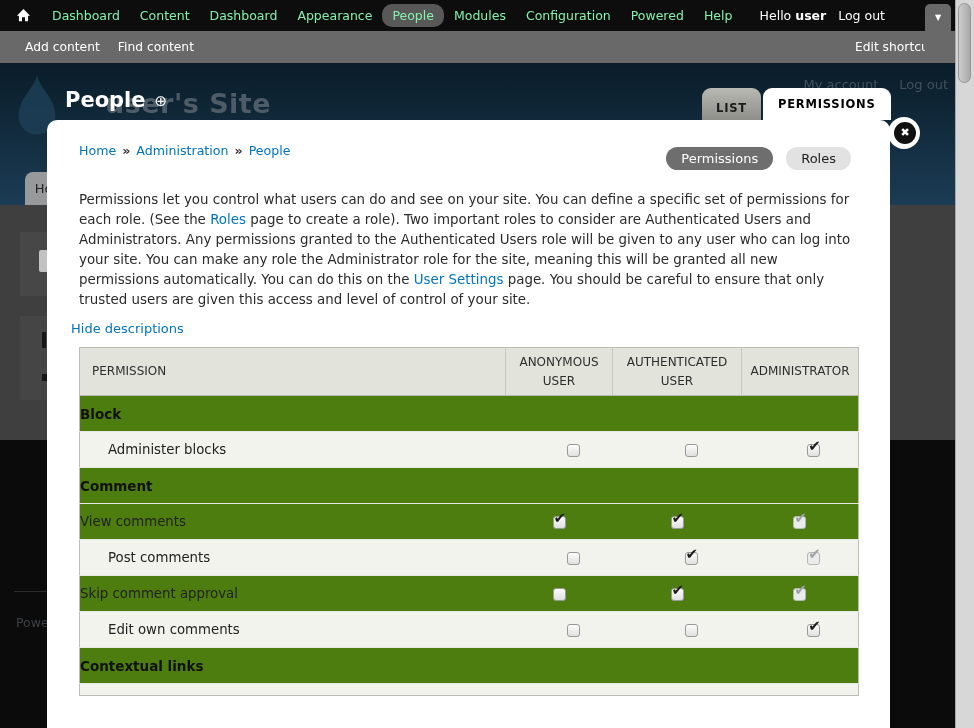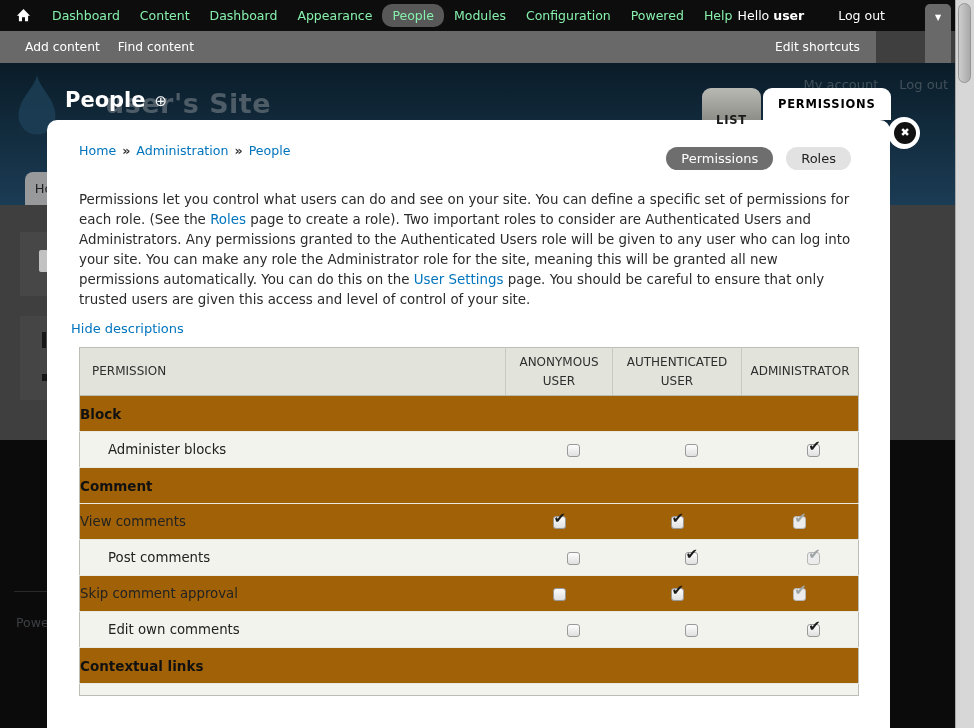--- a/index.html
+++ b/index.html
@@ -31,21 +31,21 @@
   .p1stub{position:absolute;left:39px;top:250px;width:8px;height:22px;background:#c2c2c2;border-radius:2px 0 0 2px;}
   .p2{left:20px;top:316px;width:27px;height:84px;background:#454545;}
   .f1{position:absolute;left:22px;top:16px;width:4px;height:16px;background:#161616;}
   .f2{position:absolute;left:22px;top:58px;width:5px;height:7px;background:#161616;}
 
   
   .overlay-title{position:absolute;left:65px;top:88px;z-index:22;margin:0;color:#fff;font-size:21px;
     font-weight:bold;display:flex;align-items:center;gap:9px;}
   .add-shortcut-icon{font-size:15px;font-weight:normal;margin-top:3px;line-height:1;}
   .overlay-tabs{position:absolute;left:702px;top:88px;z-index:22;display:flex;gap:2px;height:32px;}
-  .ov-tab{height:32px;line-height:33px;padding:16px 14px;border-radius:9px 9px 0 0;font-size:11.5px;
+  .ov-tab{height:32px;line-height:33px;padding:4px 14px;border-radius:9px 9px 0 0;font-size:11.5px;
     font-weight:bold;letter-spacing:.8px;color:#1a1a1a;background:linear-gradient(#b9b9b3,#8e8e88);cursor:pointer;}
   .ov-tab.active{background:#fff;color:#000;padding:0 15px;}
   .close-lobe{position:absolute;left:888px;top:117px;width:32px;height:32px;background:#fff;border-radius:50%;z-index:19;}
   .close-btn{position:absolute;left:894px;top:122px;width:22px;height:22px;background:#111;border:none;
     border-radius:50%;color:#fff;z-index:23;font-size:11px;line-height:22px;text-align:center;padding:0;cursor:pointer;
     font-family:"DejaVu Sans","Liberation Sans",sans-serif;}
 
   
   .modal{position:absolute;left:47px;top:120px;width:843px;height:608px;background:#fff;
     border-radius:10px 10px 0 0;z-index:20;overflow:hidden;}
@@ -59,46 +59,46 @@
   .description{position:absolute;left:32px;top:70px;width:783px;margin:0;font-size:13.4px;line-height:20px;color:#2b2b2b;}
   .description a{color:var(--link);text-decoration:none;cursor:pointer;}
   .hide-desc{position:absolute;left:24px;top:201px;font-size:13px;color:var(--link);text-decoration:none;cursor:pointer;}
 
   .perm-table{position:absolute;left:32px;top:227px;width:779px;border-collapse:collapse;table-layout:fixed;
     font-size:13.3px;color:#222;border:1px solid #bcbdb4;}
   .perm-table thead th{background:var(--table_header_bg);height:48px;font-weight:normal;font-size:12px;color:#2e2e2e;
     border-right:1px solid #c8c9c0;border-bottom:1px solid #b9bab1;text-align:center;padding:0 8px;line-height:1.55;}
   .perm-table thead th.first{text-align:left;padding-left:12px;}
   .perm-table thead th:last-child{border-right:none;}
-  .perm-table tbody td{height:36px;padding:0;background:#a16207;border-top:1px solid #e8e9e1;}
+  .perm-table tbody td{height:36px;padding:0;background:#4d7c0f;border-top:1px solid #e8e9e1;}
   .perm-table tbody tr:first-child td{border-top:none;}
   .perm-table tbody tr.beige td{background:var(--row_stripe);padding-left:28px;}
   td.label{padding-left:19px;text-align:left;}
   td.section{font-weight:bold;padding-left:12px;font-size:13.5px;color:#111;}
   td.cbcell{text-align:center;vertical-align:middle;}
   tr.partial td{height:12px;}
   .cb{position:relative;display:inline-block;width:13px;height:13px;border:1px solid #999;border-radius:3px;
     background:linear-gradient(#fdfdfd,#e0e0e0);vertical-align:middle;cursor:pointer;}
   .cb .mark{position:absolute;left:0;top:-6px;font-size:15px;font-weight:bold;color:#1c1c1c;line-height:1;}
   .cb.dis{border-color:#b7b7b7;background:#ececec;cursor:default;}
   .cb.dis .mark{color:#9fa4a4;}
 
   
   .toolbar{position:absolute;top:0;left:0;width:956px;height:31px;background:var(--toolbar_bg);z-index:40;
     display:flex;align-items:center;color:#fff;}
   .home-icon{margin-left:16px;display:flex;align-items:center;cursor:pointer;}
   .tb-menu{display:flex;margin-left:11px;align-items:center;}
   .tb-item{color:#86efac;font-size:12.5px;padding:4px 10px;text-decoration:none;cursor:pointer;white-space:nowrap;}
   .tb-item.active{background:var(--menu_active_bg);border-radius:10px;}
-  .toolbar-right{position:absolute;right:71px;top:0;height:31px;display:flex;align-items:center;gap:34px;font-size:12.5px;}
+  .toolbar-right{position:absolute;right:71px;top:0;height:31px;display:flex;align-items:center;gap:12px;font-size:12.5px;}
   .toolbar-right a{color:#fff;text-decoration:none;cursor:pointer;}
   .toolbar-toggle{position:absolute;left:925px;top:4px;width:26px;height:59px;background:var(--shortcut_bg);
     border-radius:5px 5px 0 0;z-index:41;cursor:pointer;}
   .toolbar-toggle .caret{display:block;color:#fff;font-size:8px;text-align:center;margin-top:9px;}
-  .shortcut-bar{position:absolute;top:31px;left:0;width:876px;height:32px;background:var(--shortcut_bg);z-index:40;
+  .shortcut-bar{position:absolute;top:31px;left:0;width:956px;height:32px;background:var(--shortcut_bg);z-index:40;
     display:flex;align-items:center;color:#fff;font-size:12.3px;}
   .sc-menu{display:flex;gap:18px;margin-left:25px;}
   .sc-item{color:#fff;text-decoration:none;cursor:pointer;}
   .edit-shortcuts{position:absolute;right:16px;color:#fff;text-decoration:none;cursor:pointer;}
 
   
   .scrollbar{position:absolute;right:0;top:0;width:19px;height:728px;background:var(--scroll_track);
     border-left:1px solid #a8a8a8;z-index:50;}
   .scroll-thumb{position:absolute;left:2px;top:3px;width:13px;height:80px;border-radius:7px;
     background:linear-gradient(90deg,#cdcdcd,#a9a9a9);border:1px solid #969696;}

